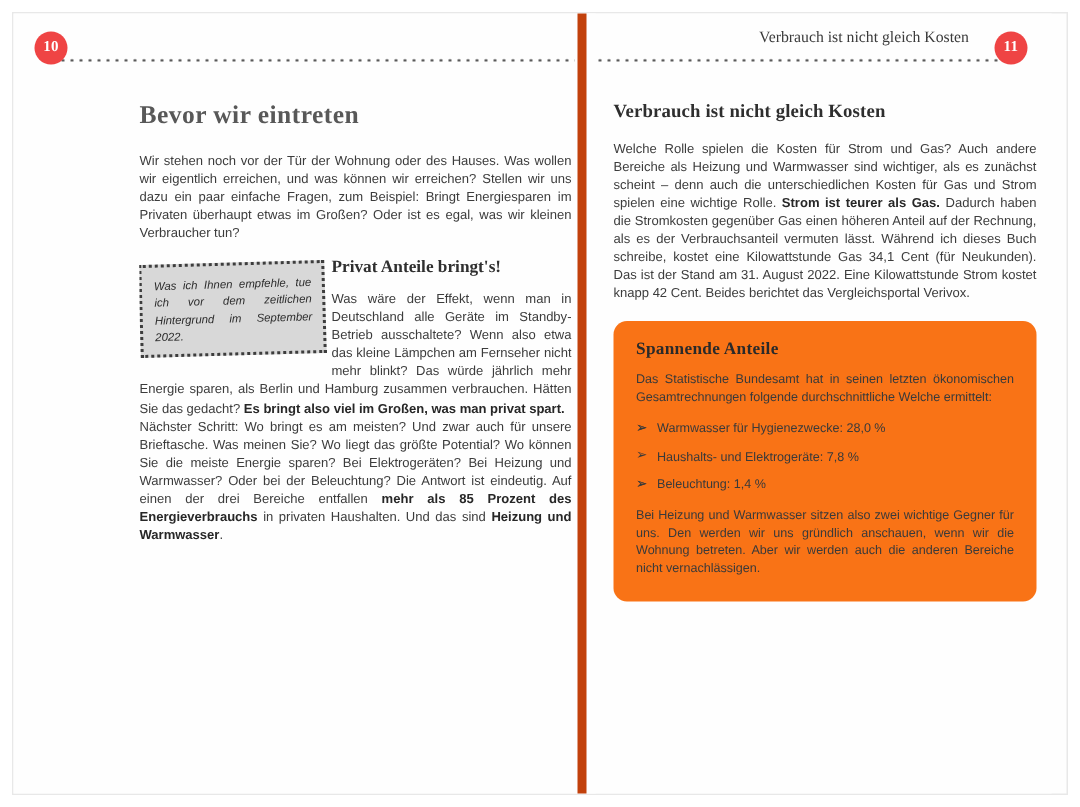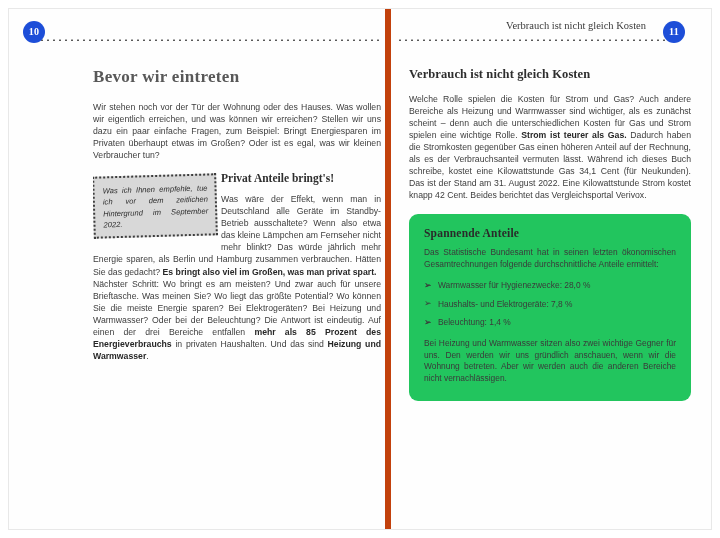--- a/index.html
+++ b/index.html
@@ -31,21 +31,21 @@
     position:absolute;
     height:30px;
   }
   #runhead-left  { left:14px;  top:12px; right:14px; }
   #runhead-right { left:6px;   top:12px; right:16px; }
 
   .pagenum {
     position:absolute;
     width:22px; height:22px;
     border-radius:50%;
-    background:#1d4ed8;
+    background:#ef4444;
     color:#ffffff;
     font-family:"Liberation Serif", serif;
     font-weight:bold;
     font-size:10px;
     line-height:22px;
     text-align:center;
     letter-spacing:0.2px;
     z-index:3;
   }
   #pagenum-left  { left:0px;  top:0px; }
@@ -140,21 +140,21 @@
     color:#2c2c2c;
     text-align:justify;
   }
   #subhead-float {
     overflow:hidden;
   }
 
   
   #infobox {
     margin-top:13px;
-    background:#22c55e;
+    background:#f97316;
     border-radius:9px;
     padding:13px 15px 16px 15px;
   }
   #infobox h4 {
     margin:0 0 8px 0;
     font-family:"Liberation Serif", serif;
     font-weight:bold;
     font-size:11.5px;
     color:#2a2a2a;
     letter-spacing:0.2px;
@@ -239,21 +239,21 @@
 
     <div class="col" id="right-col">
 
       <h2 class="sectitle">Verbrauch ist nicht gleich Kosten</h2>
 
       <p class="body"><span>Welche Rolle spielen die Kosten für Strom und Gas? Auch andere Bereiche als Heizung und Warmwasser sind wichtiger, als es zunächst scheint – denn auch die unterschiedlichen Kosten für Gas und Strom spielen eine wichtige Rolle. </span><span class="b">Strom ist teurer als Gas.</span><span> Dadurch haben die Stromkosten gegenüber Gas einen höheren Anteil auf der Rechnung, als es der Verbrauchsanteil vermuten lässt. Während ich dieses Buch schreibe, kostet eine Kilowattstunde Gas 34,1 Cent (für Neukunden). Das ist der Stand am 31. August 2022. Eine Kilowattstunde Strom kostet knapp 42 Cent. Beides berichtet das Vergleichsportal Verivox.</span></p>
 
       <div id="infobox">
         <h4>Spannende Anteile</h4>
 
-        <p class="lead">Das Statistische Bundesamt hat in seinen letzten ökonomischen Gesamtrechnungen folgende durchschnittliche Anteile ermittelt:</p>
+        <p class="lead">Das Statistische Bundesamt hat in seinen letzten ökonomischen Gesamtrechnungen folgende durchschnittliche Welche ermittelt:</p>
 
         <ul>
           <li>
             <span class="arrow">➢</span>
           </li>
           <li>
             <span class="arrow">➢</span>
             <span>Warmwasser für Hygienezwecke: 28,0 %</span>
           </li>
           <li>

